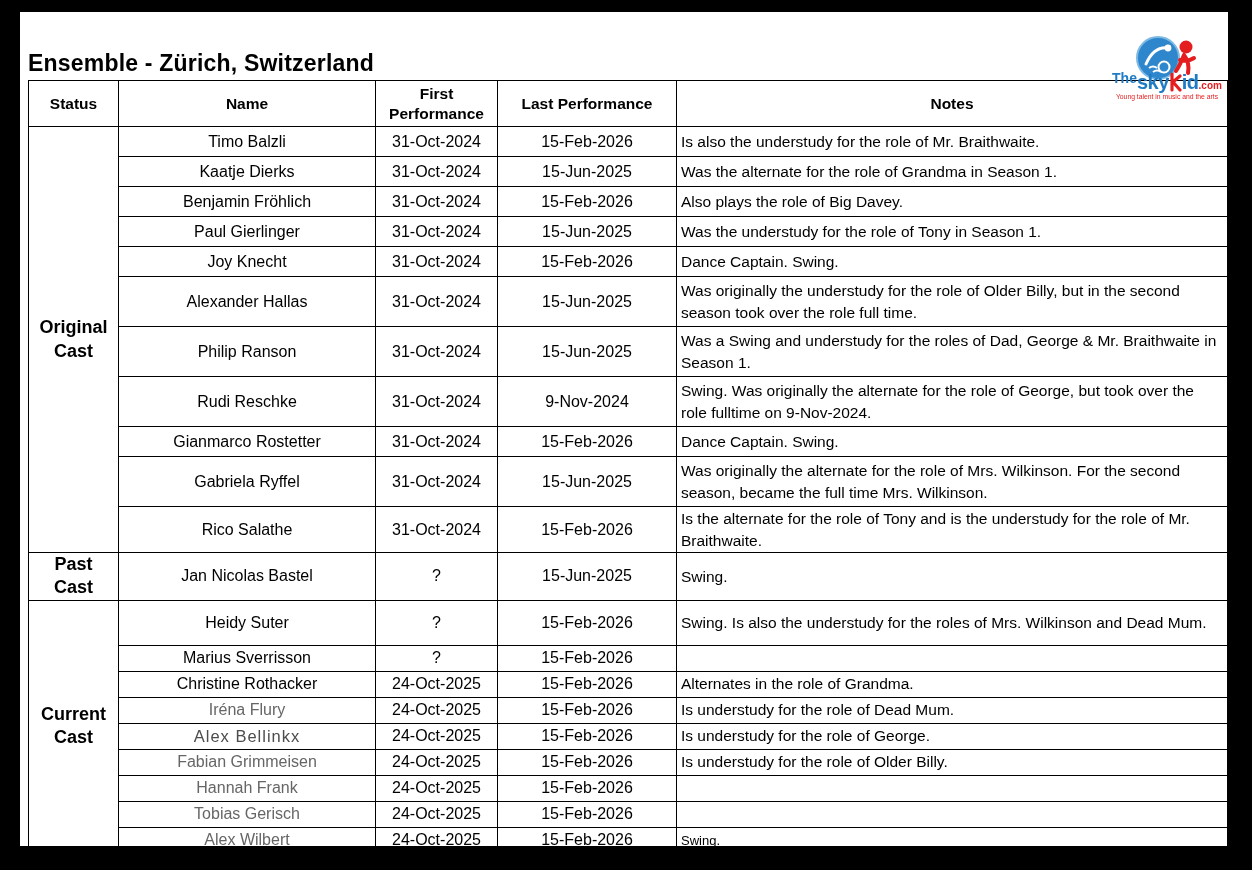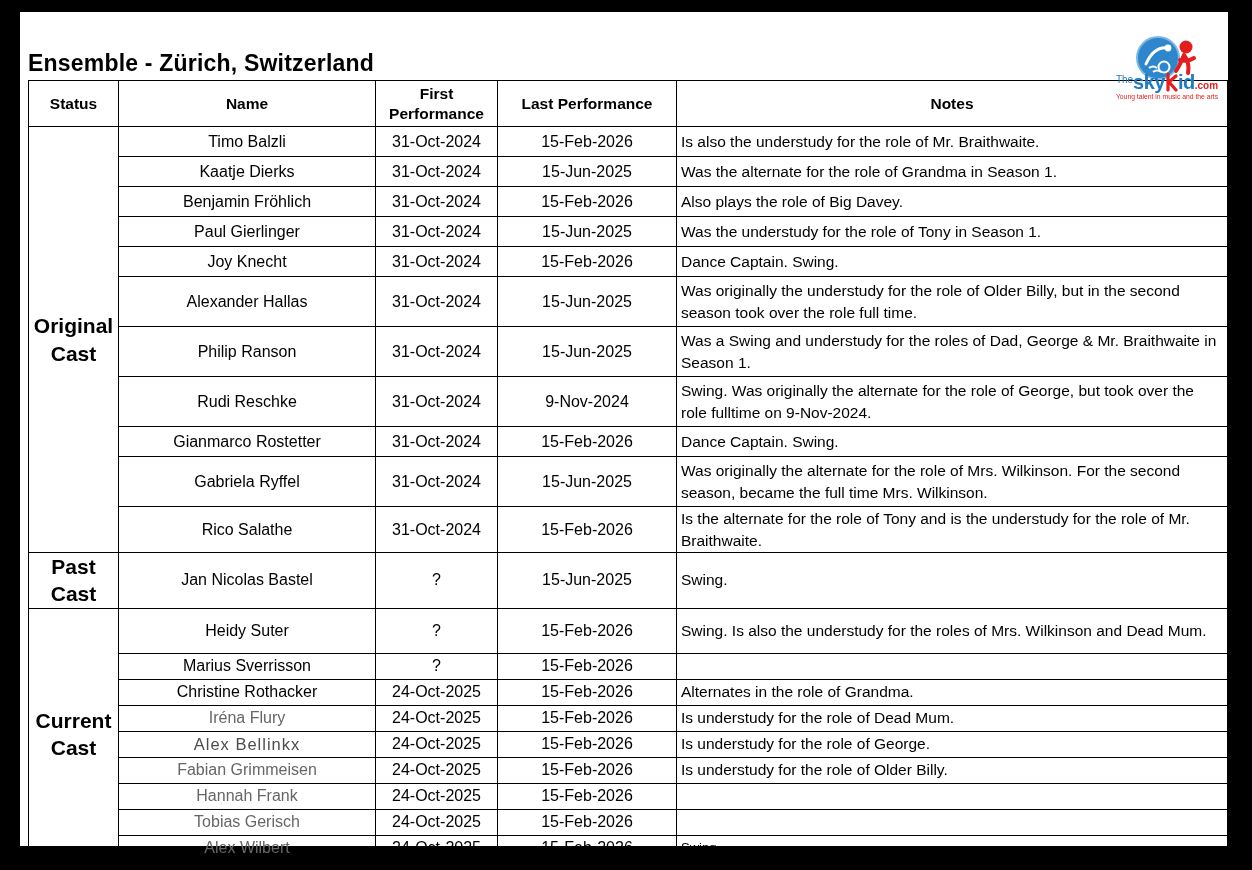--- a/index.html
+++ b/index.html
@@ -16,36 +16,36 @@
   }
   table.cast{
     border-collapse:collapse;margin-left:8px;table-layout:fixed;width:1199px;
   }
   table.cast th, table.cast td{
     border:1.5px solid #000;padding:0 4px;overflow:hidden;
   }
   table.cast th{
     font-size:15.5px;font-weight:bold;text-align:center;vertical-align:middle;height:45px;line-height:1.25;
   }
-  td.status{font-weight:bold;text-align:center;vertical-align:middle;font-size:21px;line-height:1.3;}
+  td.status{font-weight:bold;text-align:center;vertical-align:middle;font-size:18px;line-height:1.3;}
   td.name{text-align:center;vertical-align:middle;font-size:16px;}
   td.name.muted{color:#666;}
   td.name.wide{color:#4d4d4d;letter-spacing:1px;font-size:16.5px;}
   td.date{text-align:center;vertical-align:middle;font-size:16px;}
   td.note{text-align:left;vertical-align:middle;font-size:15.5px;line-height:1.4;padding-left:5px;}
   td.note.small{font-size:13px;vertical-align:bottom;padding-bottom:2px;}
 
   
   .logo{
     position:absolute;top:22px;right:2px;width:118px;text-align:center;z-index:5;
     cursor:pointer;background:transparent;
   }
   .logo-art{display:block;margin:0 auto;}
   .logo-word{line-height:10px;white-space:nowrap;margin-top:-14px;}
-  .lt-the{color:#1e7bc4;font-weight:normal;font-size:10px;vertical-align:6px;}
+  .lt-the{color:#1e7bc4;font-weight:bold;font-size:14px;vertical-align:6px;}
   .lt-sky{color:#1e7bc4;font-weight:bold;font-size:20px;letter-spacing:-.5px;}
   .lt-k{display:inline-block;vertical-align:-3px;}
   .lt-id{color:#1e7bc4;font-weight:bold;font-size:20px;letter-spacing:-.5px;}
   .lt-com{color:#e41e1e;font-weight:bold;font-size:10px;}
   .logo-tag{color:#e41e1e;font-size:6.8px;margin-top:1px;white-space:nowrap;}
 </style>
 </head>
 <body>
 
 <div class="page">

